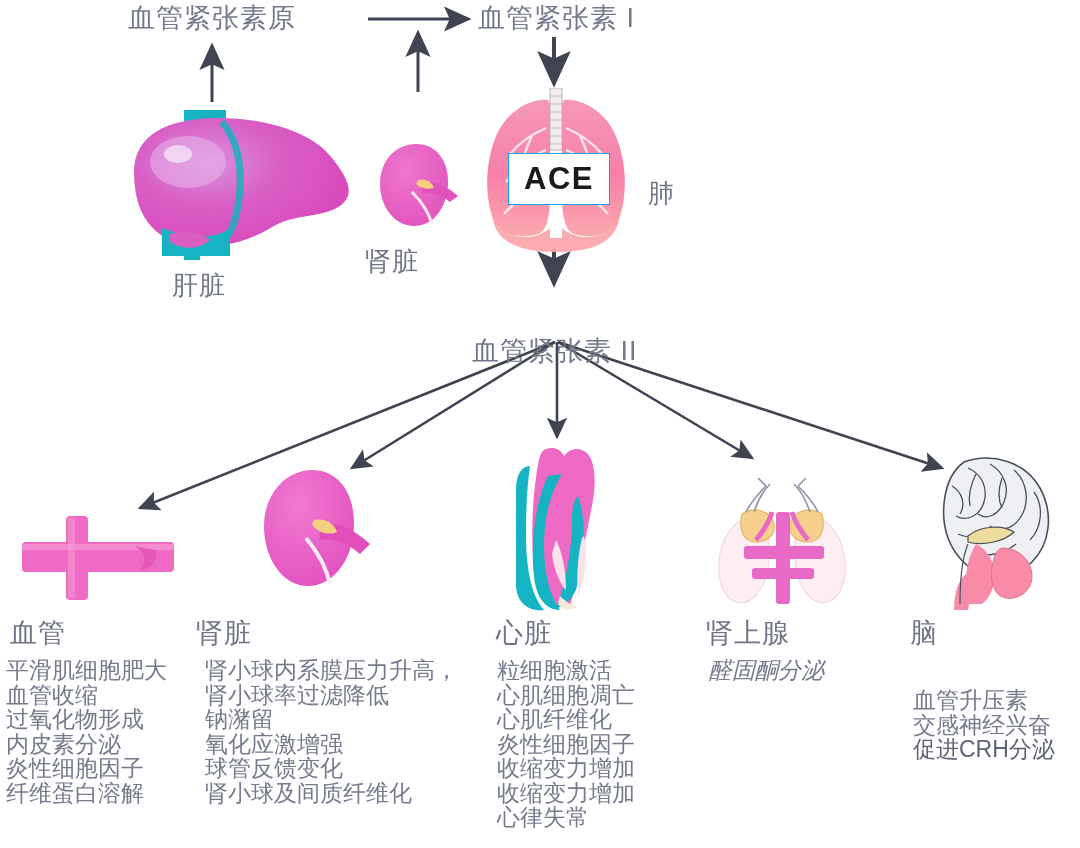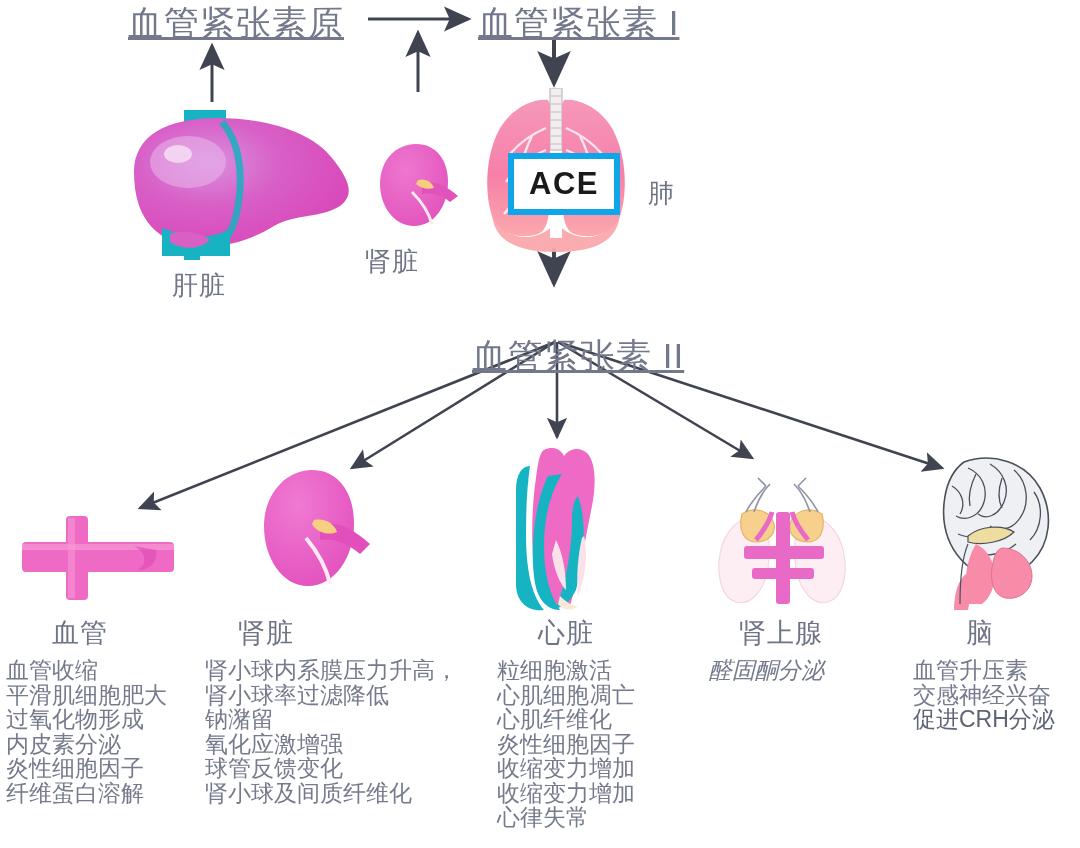--- a/index.html
+++ b/index.html
@@ -18,35 +18,34 @@
     background: #ffffff;
     overflow: hidden;
   }
   .txt {
     position: absolute;
     color: #6b6f80;
     white-space: nowrap;
     line-height: 1;
   }
   .node-label {
-    font-size: 35px;
+    font-size: 27px;
     letter-spacing: 1px;
     color: #73788a;
-    text-decoration: underline;
   }
   .organ-caption {
     font-size: 26px;
     color: #6f7486;
     letter-spacing: 1px;
   }
   .col-head {
     font-size: 27px;
     color: #6f7486;
     letter-spacing: 1px;
-    text-align: center;
+    text-align: left;
   }
   .col-list {
     position: absolute;
     font-size: 23px;
     color: #757a8c;
     line-height: 24.5px;
     white-space: nowrap;
   }
   .col-list div { letter-spacing: 0px; }
   .col-list .bold-ish { color: #5e6375; }
@@ -56,21 +55,21 @@
     left: 0; top: 0;
     width: 1080px;
     height: 848px;
     pointer-events: none;
   }
 
   
   .ace-box {
     position: absolute;
     background: #ffffff;
-    border: 6px solid #0ea5e9;
+    border: 1px solid #0ea5e9;
     display: flex;
     align-items: center;
     justify-content: center;
     font-size: 31px;
     font-weight: bold;
     color: #1a1a1a;
     letter-spacing: 1.5px;
   }
 
   
@@ -310,22 +309,22 @@
 
   <div class="txt col-head" style="left:196px; top:620px; width:140px;">肾脏</div>
 
   <div class="txt col-head" style="left:496px; top:620px; width:140px;">心脏</div>
 
   <div class="txt col-head" style="left:706px; top:620px; width:150px;">肾上腺</div>
 
   <div class="txt col-head" style="left:910px; top:620px; width:140px;">脑</div>
 
   <div class="col-list" style="left:6px; top:658px;">
+    <div>平滑肌细胞肥大</div>
     <div>血管收缩</div>
-    <div>平滑肌细胞肥大</div>
     <div>过氧化物形成</div>
     <div>内皮素分泌</div>
     <div>炎性细胞因子</div>
     <div>纤维蛋白溶解</div>
   </div>
 
   <div class="col-list" style="left:205px; top:658px;">
     <div>肾小球内系膜压力升高，</div>
     <div>肾小球率过滤降低</div>
     <div>钠潴留</div>
@@ -341,19 +340,19 @@
     <div>炎性细胞因子</div>
     <div>收缩变力增加</div>
     <div>收缩变力增加</div>
     <div>心律失常</div>
   </div>
 
   <div class="col-list" style="left:709px; top:658px;font-style:italic;">
     <div>醛固酮分泌</div>
   </div>
 
-  <div class="col-list" style="left:913px; top:658px;">
+  <div class="col-list" style="left:913px; top:688px;">
     <div>血管升压素</div>
     <div>交感神经兴奋</div>
     <div class="bold-ish">促进CRH分泌</div>
   </div>
 
 </div>
 
 </body></html>

